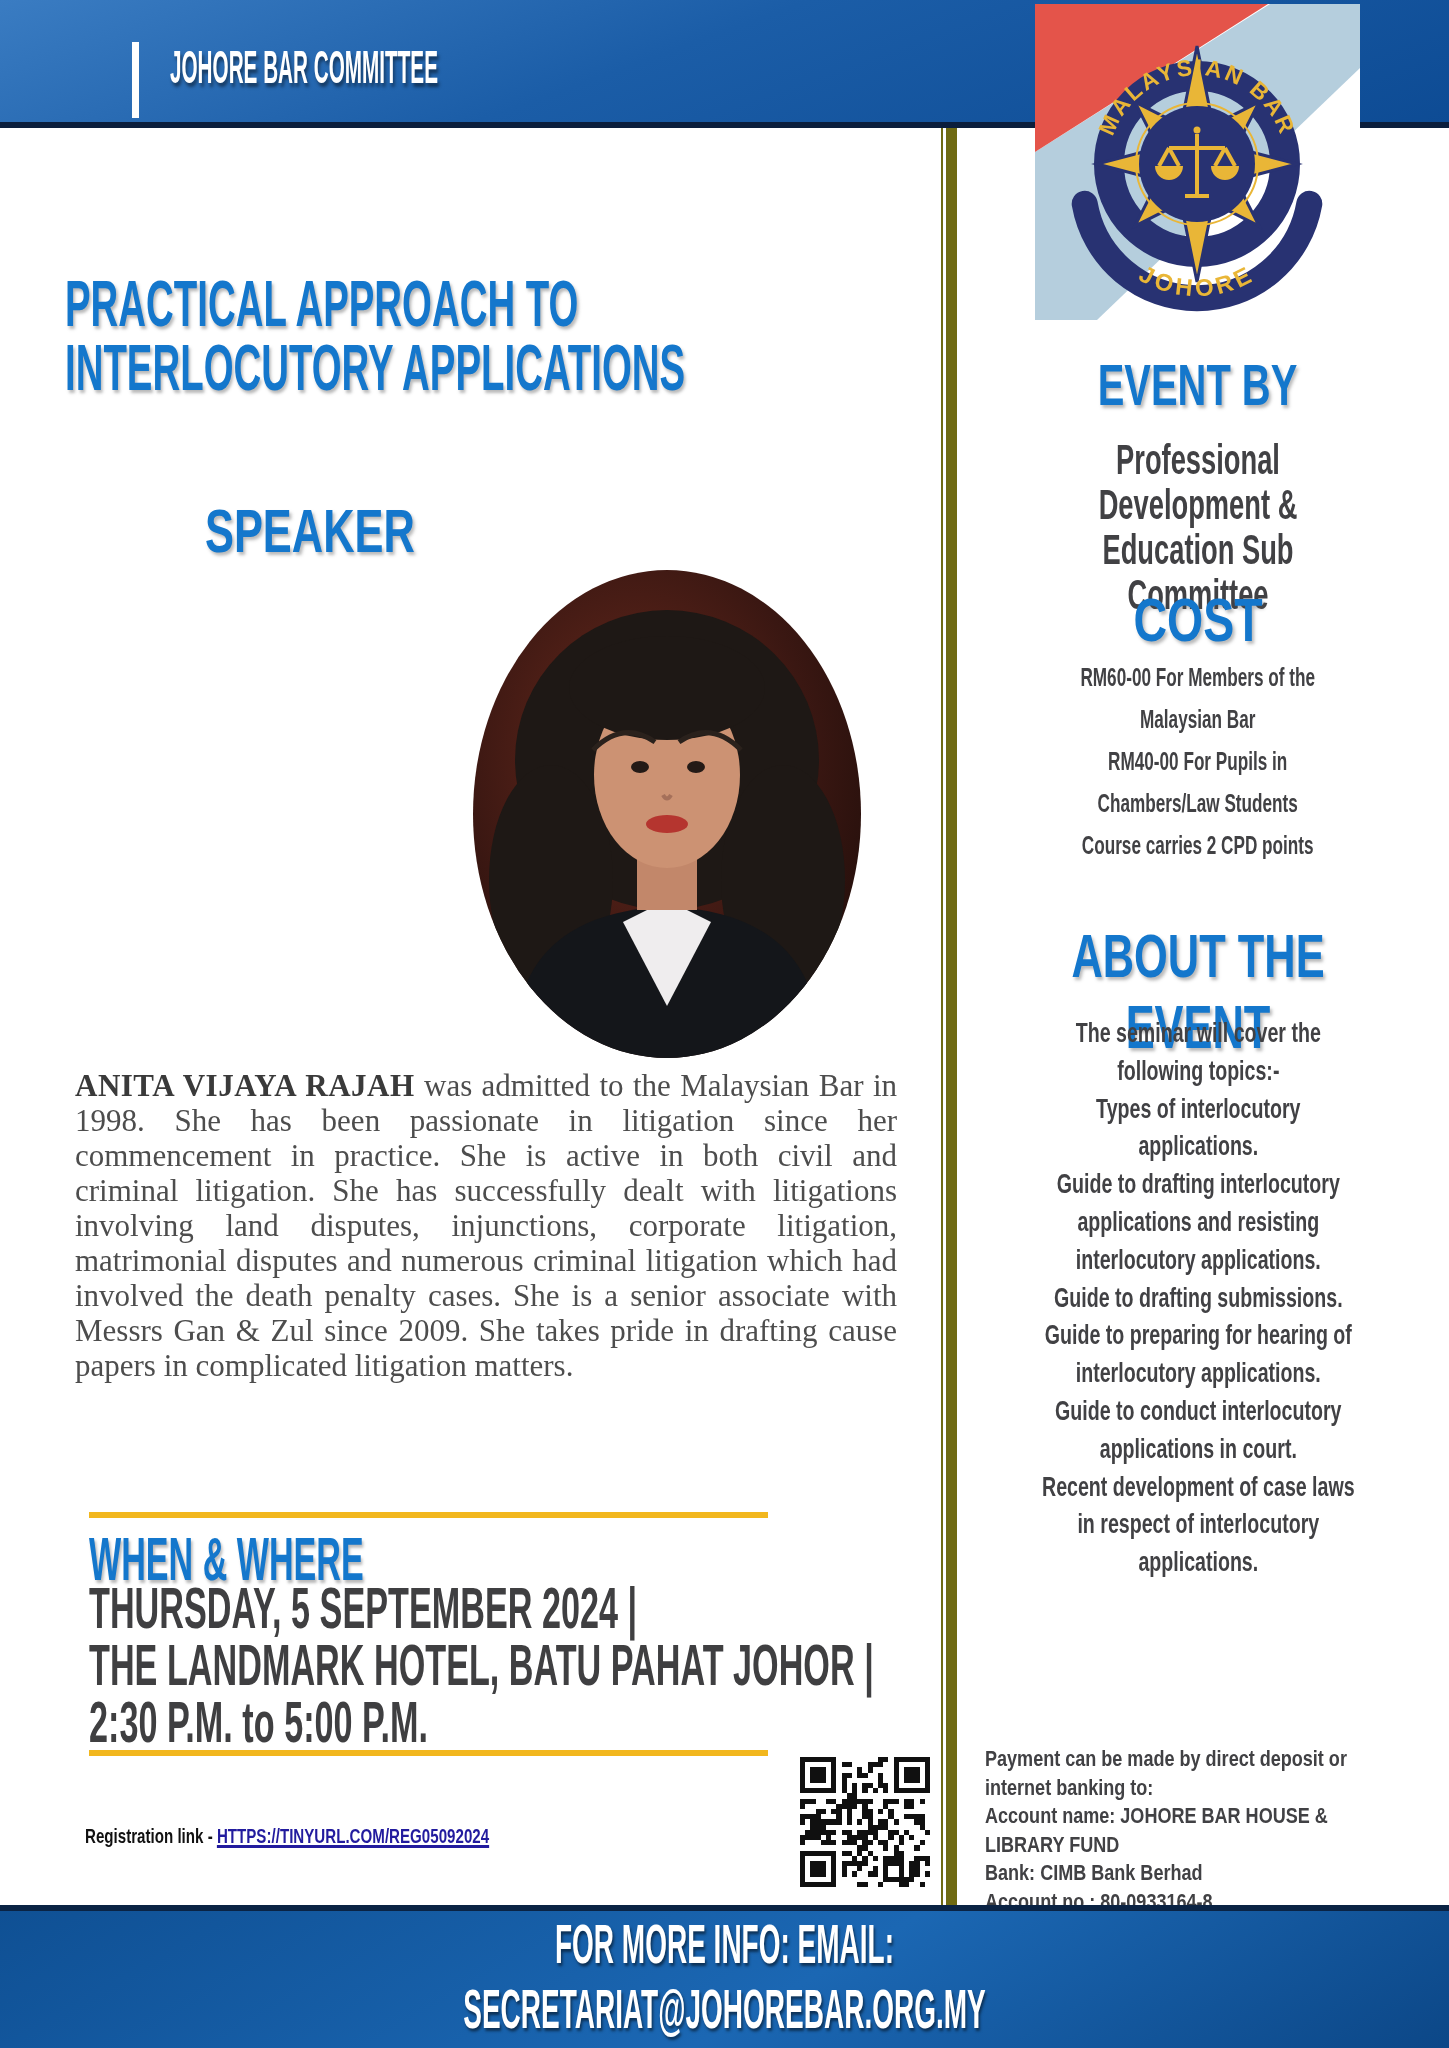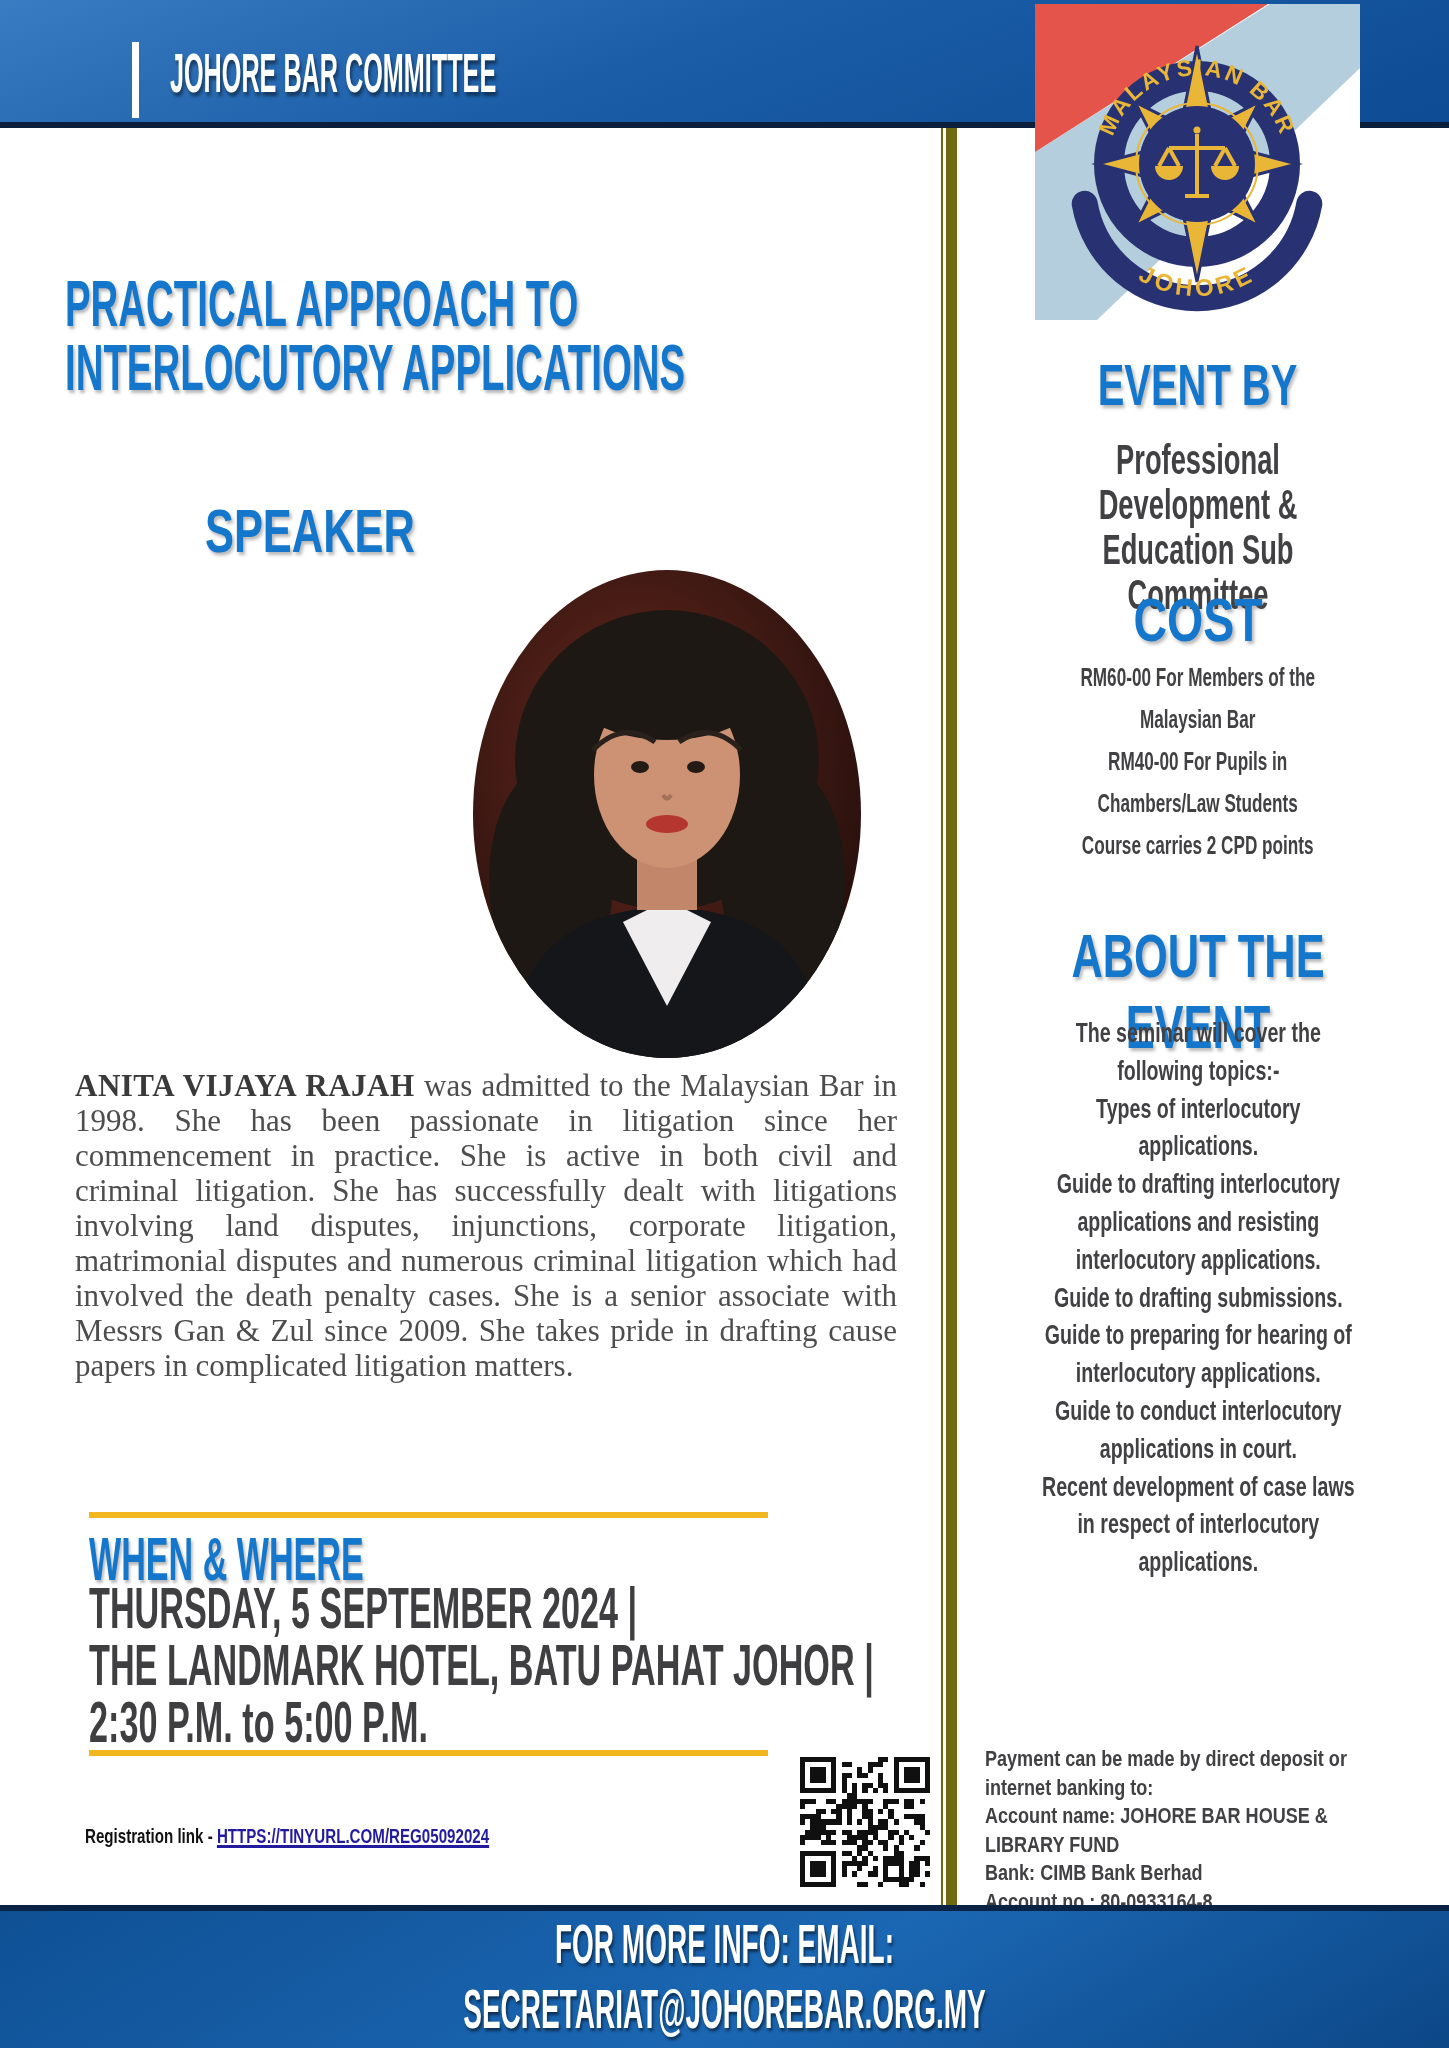--- a/index.html
+++ b/index.html
@@ -8,21 +8,21 @@
   .abs{position:absolute;}
   
   .cnd{display:inline-block;transform:scaleX(var(--sx,.6));transform-origin:0 50%;
        white-space:pre-line;font-weight:700;}
   .ctr .cnd{transform-origin:50% 50%;text-align:center;}
   
   .hdr{left:0;top:0;width:1449px;height:128px;
        background:linear-gradient(160deg,#3a7cc2 0%,#1b5da7 45%,#0d4b94 100%);}
   .hdr-rule{left:0;top:122px;width:1449px;height:6px;background:#0b1e3c;}
   .hdr-bar{left:132px;top:42px;width:7px;height:76px;background:#ffffff;}
-  .hdr-title{left:170px;top:40px;font-size:56px;color:#ffffff;
+  .hdr-title{left:170px;top:40px;font-size:46px;color:#ffffff;
              text-shadow:4px 4px 5px rgba(0,0,0,.45);}
   .ftr{left:0;top:1905px;width:1449px;height:143px;
        background:linear-gradient(150deg,#0f5094 0%,#1b67b3 55%,#0c4787 100%);
        border-top:6px solid #0a2344;box-sizing:border-box;text-align:center;}
   .ftr-line{color:#fff;text-shadow:3px 3px 4px rgba(0,0,0,.5);}
   .ftr-l1{margin-top:0;font-size:56px;}
   .ftr-l2{margin-top:2px;font-size:46px;}
   
   .blue{color:#1477cc;}
   .gray{color:#3f3f41;}

